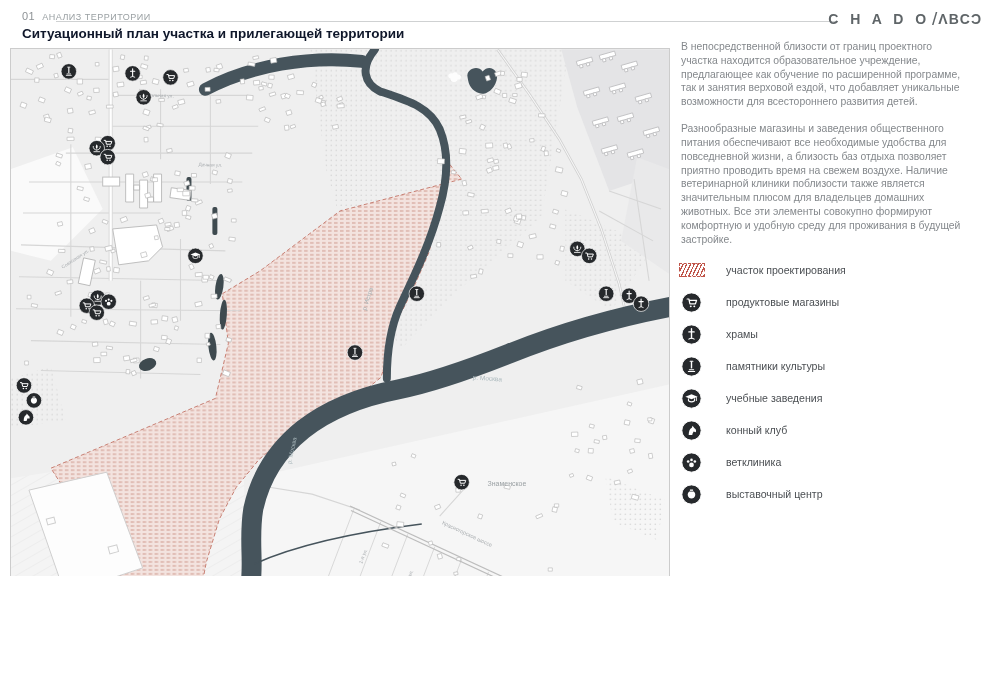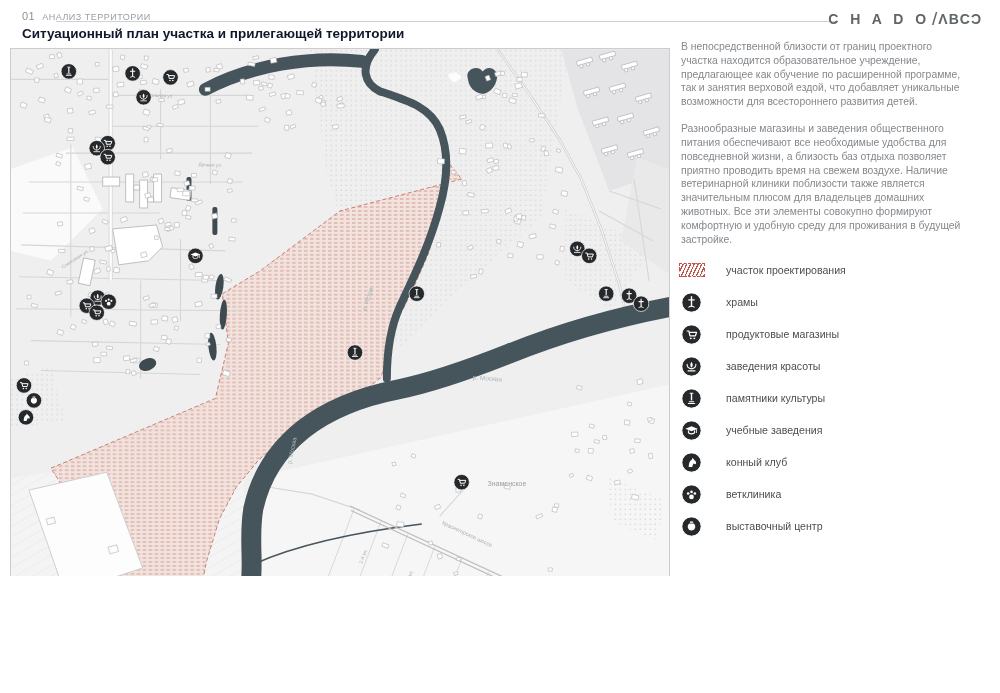--- a/index.html
+++ b/index.html
@@ -586,35 +586,29 @@
       </div>
     <div class="legend-rows" id="legend-rows">
         <div class="legend-row">
           <div class="ic">
             <div class="hatch-swatch"></div>
           </div>
           <span class="lab">участок проектирования</span>
         </div>
         <div class="legend-row">
           <svg class="ic" viewBox="0 0 24 24">
+            <use href="#sym-cart" xlink:href="#sym-cart"></use>
+          </svg>
+          <span class="lab">продуктовые магазины</span>
+        </div>
+        <div class="legend-row">
+          <svg class="ic" viewBox="0 0 24 24">
             <use href="#sym-church" xlink:href="#sym-church"></use>
           </svg>
           <span class="lab">храмы</span>
-        </div>
-        <div class="legend-row">
-          <svg class="ic" viewBox="0 0 24 24">
-            <use href="#sym-cart" xlink:href="#sym-cart"></use>
-          </svg>
-          <span class="lab">продуктовые магазины</span>
-        </div>
-        <div class="legend-row">
-          <svg class="ic" viewBox="0 0 24 24">
-            <use href="#sym-beauty" xlink:href="#sym-beauty"></use>
-          </svg>
-          <span class="lab">заведения красоты</span>
         </div>
         <div class="legend-row">
           <svg class="ic" viewBox="0 0 24 24">
             <use href="#sym-monument" xlink:href="#sym-monument"></use>
           </svg>
           <span class="lab">памятники культуры</span>
         </div>
         <div class="legend-row">
           <svg class="ic" viewBox="0 0 24 24">
             <use href="#sym-school" xlink:href="#sym-school"></use>

